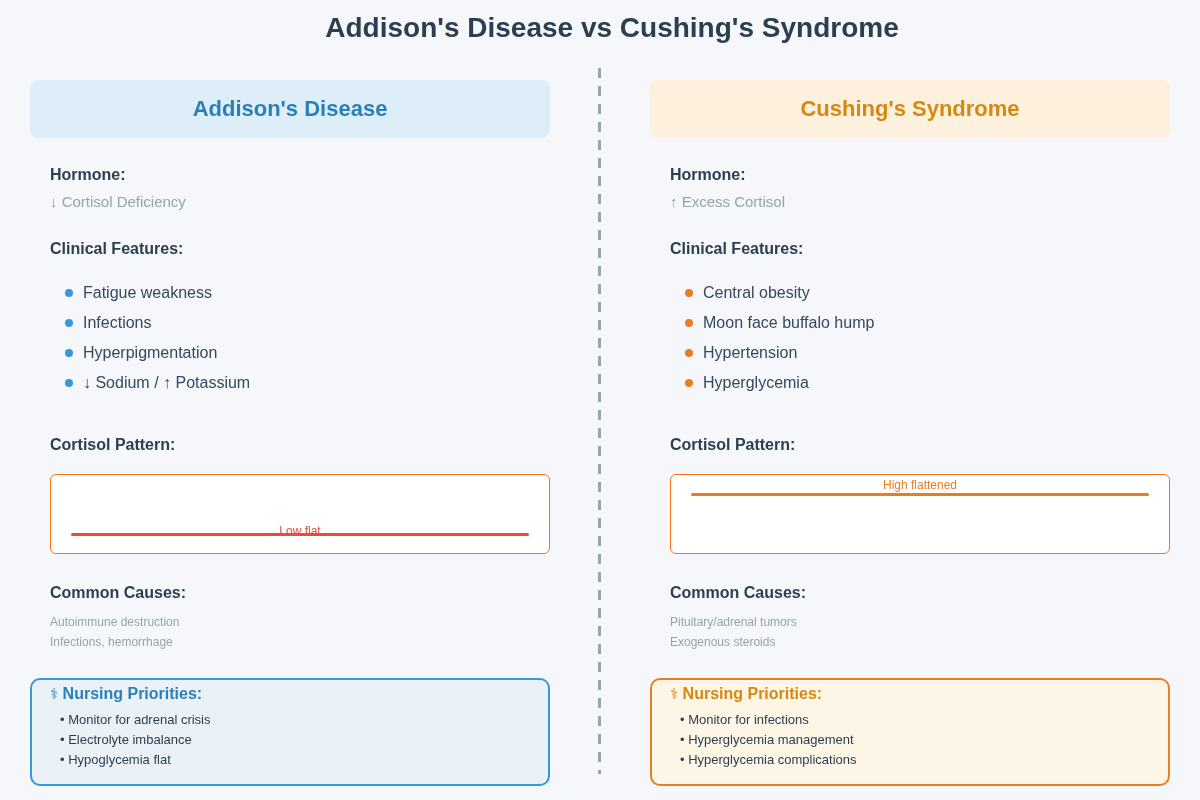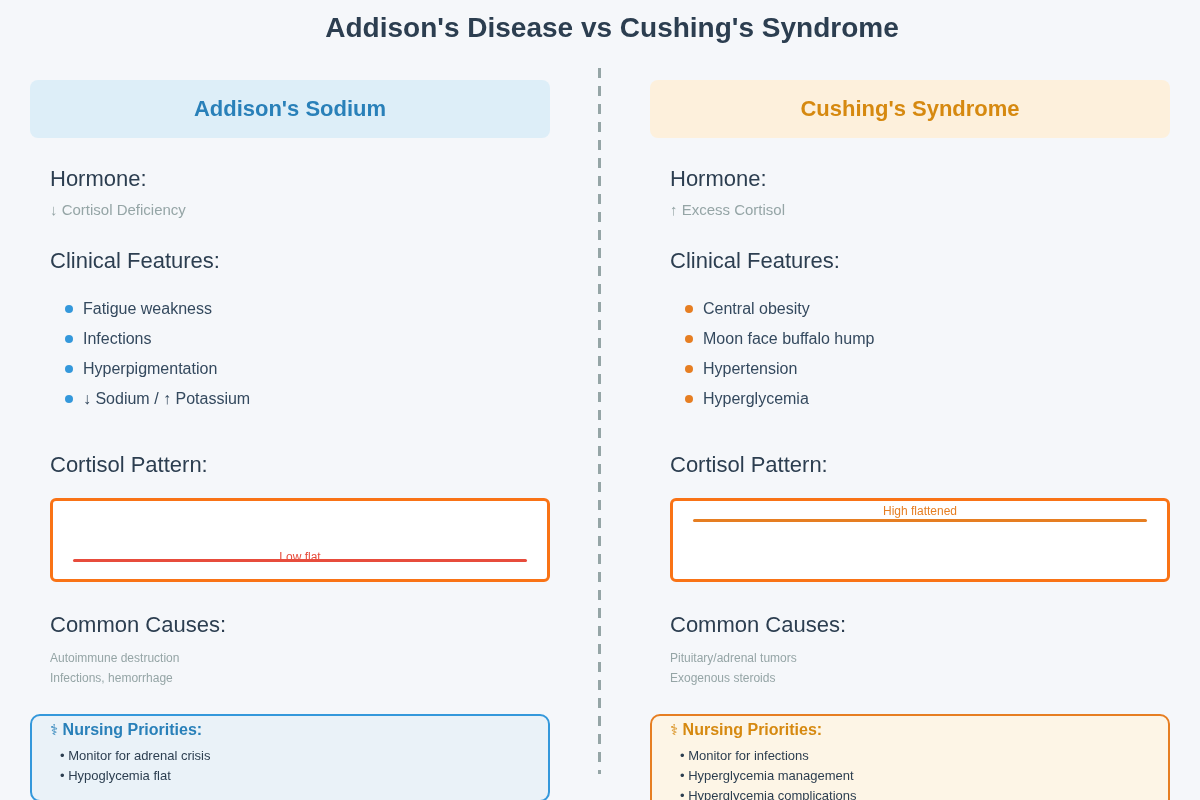--- a/index.html
+++ b/index.html
@@ -20,32 +20,32 @@
     background:repeating-linear-gradient(to bottom,#95a5a6 0 10px,transparent 10px 18px);
   }
   .col{position:absolute;top:80px;width:520px;}
   .col-left{left:30px;}
   .col-right{left:650px;}
   .col-header{
     height:58px;line-height:58px;text-align:center;
     border-radius:8px;font-size:22px;font-weight:bold;
   }
   .content{margin-left:20px;}
-  .sec-label{font-size:22px;font-weight:normal;color:#2c3e50;}
+  .sec-label{font-size:16px;font-weight:bold;color:#2c3e50;}
   .sec-hormone{margin-top:28px;}
   .muted{color:#95a5a6;}
   .hormone-value{font-size:15px;margin-top:9px;}
   .sec-features{margin-top:30px;}
   .features{list-style:none;margin:20px 0 0 15px;padding:0;}
   .features li{display:flex;align-items:center;gap:10px;height:30px;font-size:16px;color:#34495e;}
   .dot{width:8px;height:8px;border-radius:50%;flex:0 0 auto;}
   .sec-pattern{margin-top:38px;}
   .pattern-box{
     margin-top:20px;height:78px;background:#ffffff;
-    border:3px solid #f97316;border-radius:6px;position:relative;
+    border:1px solid #f97316;border-radius:6px;position:relative;
   }
   .pattern-line{position:absolute;left:20px;right:20px;height:3px;border-radius:2px;}
   .pattern-box.pos-low  .pattern-line{bottom:17px;}
   .pattern-box.pos-high .pattern-line{top:18px;}
   .pattern-annotation{position:absolute;left:0;width:100%;text-align:center;font-size:12px;}
   .pattern-box.pos-low  .pattern-annotation{bottom:15px;}
   .pattern-box.pos-high .pattern-annotation{top:3px;}
   .sec-causes{margin-top:30px;}
   .cause{font-size:12px;line-height:20px;}
   .cause-first{margin-top:10px;}
@@ -74,21 +74,21 @@
   .theme-orange .nursing-title{color:#d68910;}
 </style>
 </head>
 <body>
 
 <h1 class="title">Addison's Disease vs Cushing's Syndrome</h1>
 
 <div class="divider"></div>
 
 <div class="col col-left theme-blue">
-  <div class="col-header">Addison's Sodium</div>
+  <div class="col-header">Addison's Disease</div>
   <div class="content">
     <div class="sec-label sec-hormone">Hormone:</div>
     <div class="muted hormone-value">↓ Cortisol Deficiency</div>
 
     <div class="sec-label sec-features">Clinical Features:</div>
     <ul class="features">
       <li>
           <span class="dot"></span>
           <span>Fatigue weakness</span>
         </li>
@@ -117,20 +117,21 @@
     <div class="muted cause">Infections, hemorrhage</div>
   </div>
 
   <div class="nursing-box">
     <div class="nursing-title">
       <span class="med-icon">⚕</span>
       <span>Nursing Priorities:</span>
     </div>
     <div class="nursing-items">
       <div class="nursing-item">Monitor for adrenal crisis</div>
+      <div class="nursing-item">Electrolyte imbalance</div>
       <div class="nursing-item">Hypoglycemia flat</div>
     </div>
   </div>
 </div>
 
 <div class="col col-right theme-orange">
   <div class="col-header">Cushing's Syndrome</div>
   <div class="content">
     <div class="sec-label sec-hormone">Hormone:</div>
     <div class="muted hormone-value">↑ Excess Cortisol</div>

